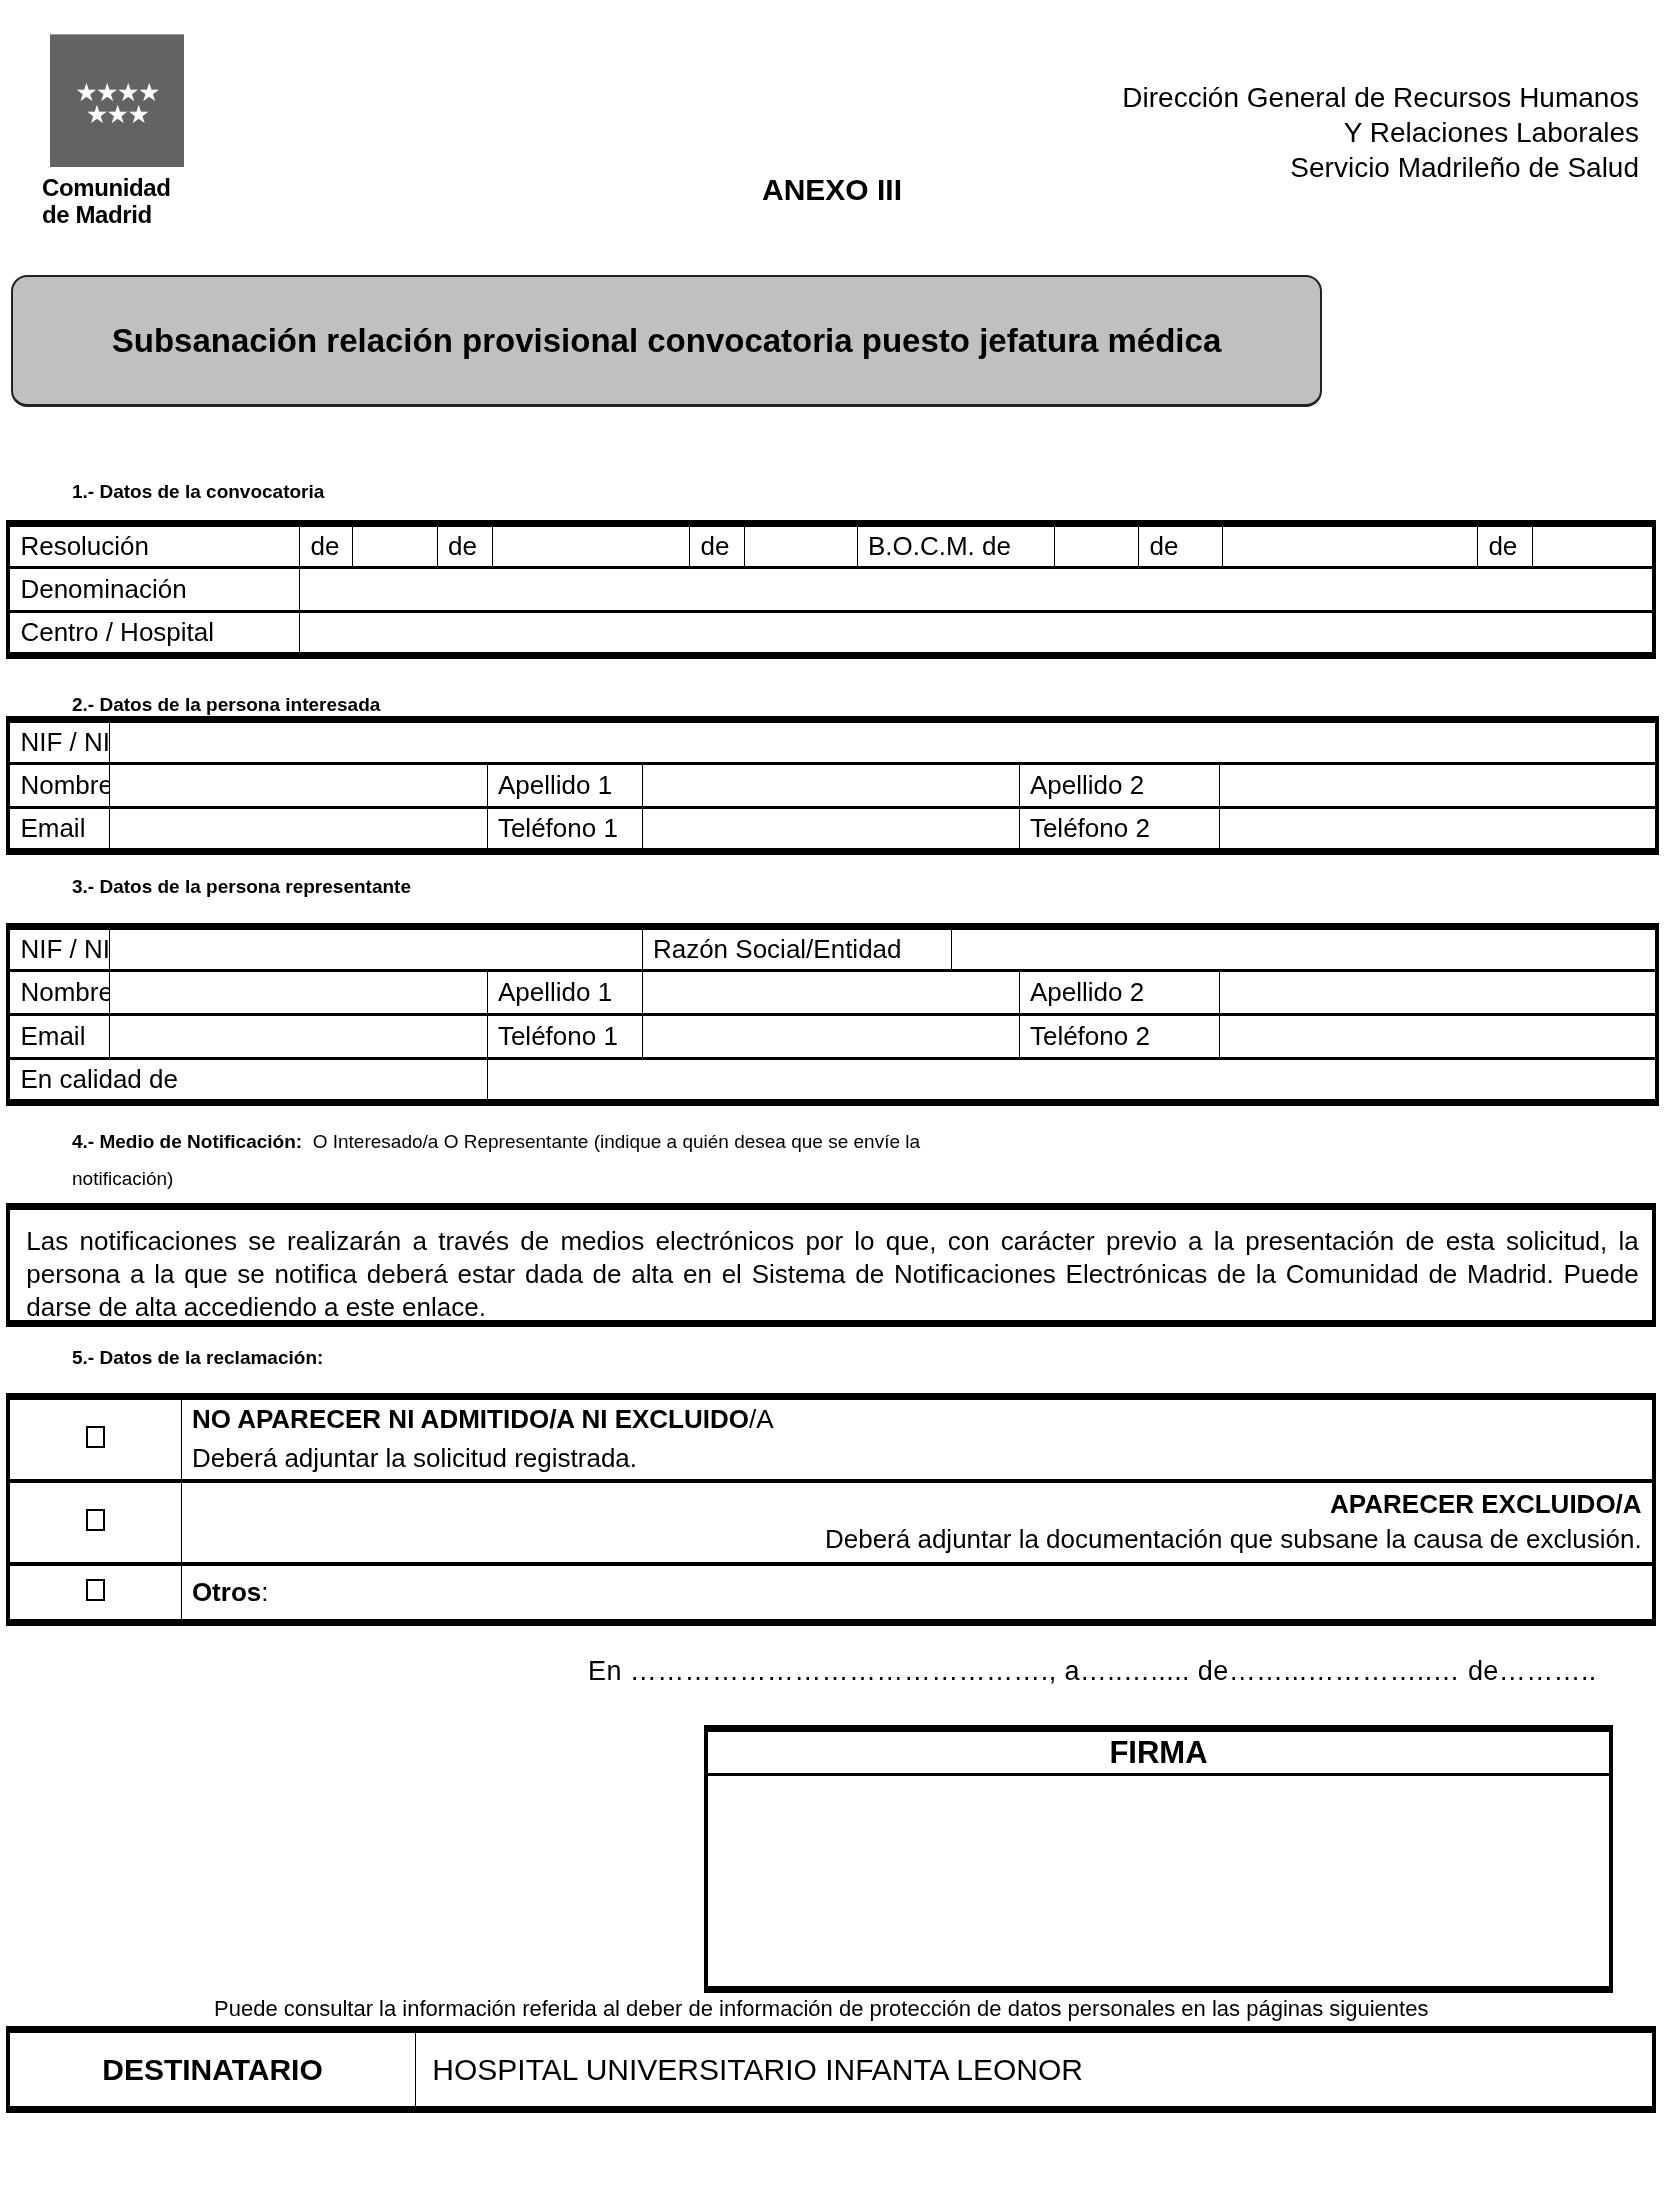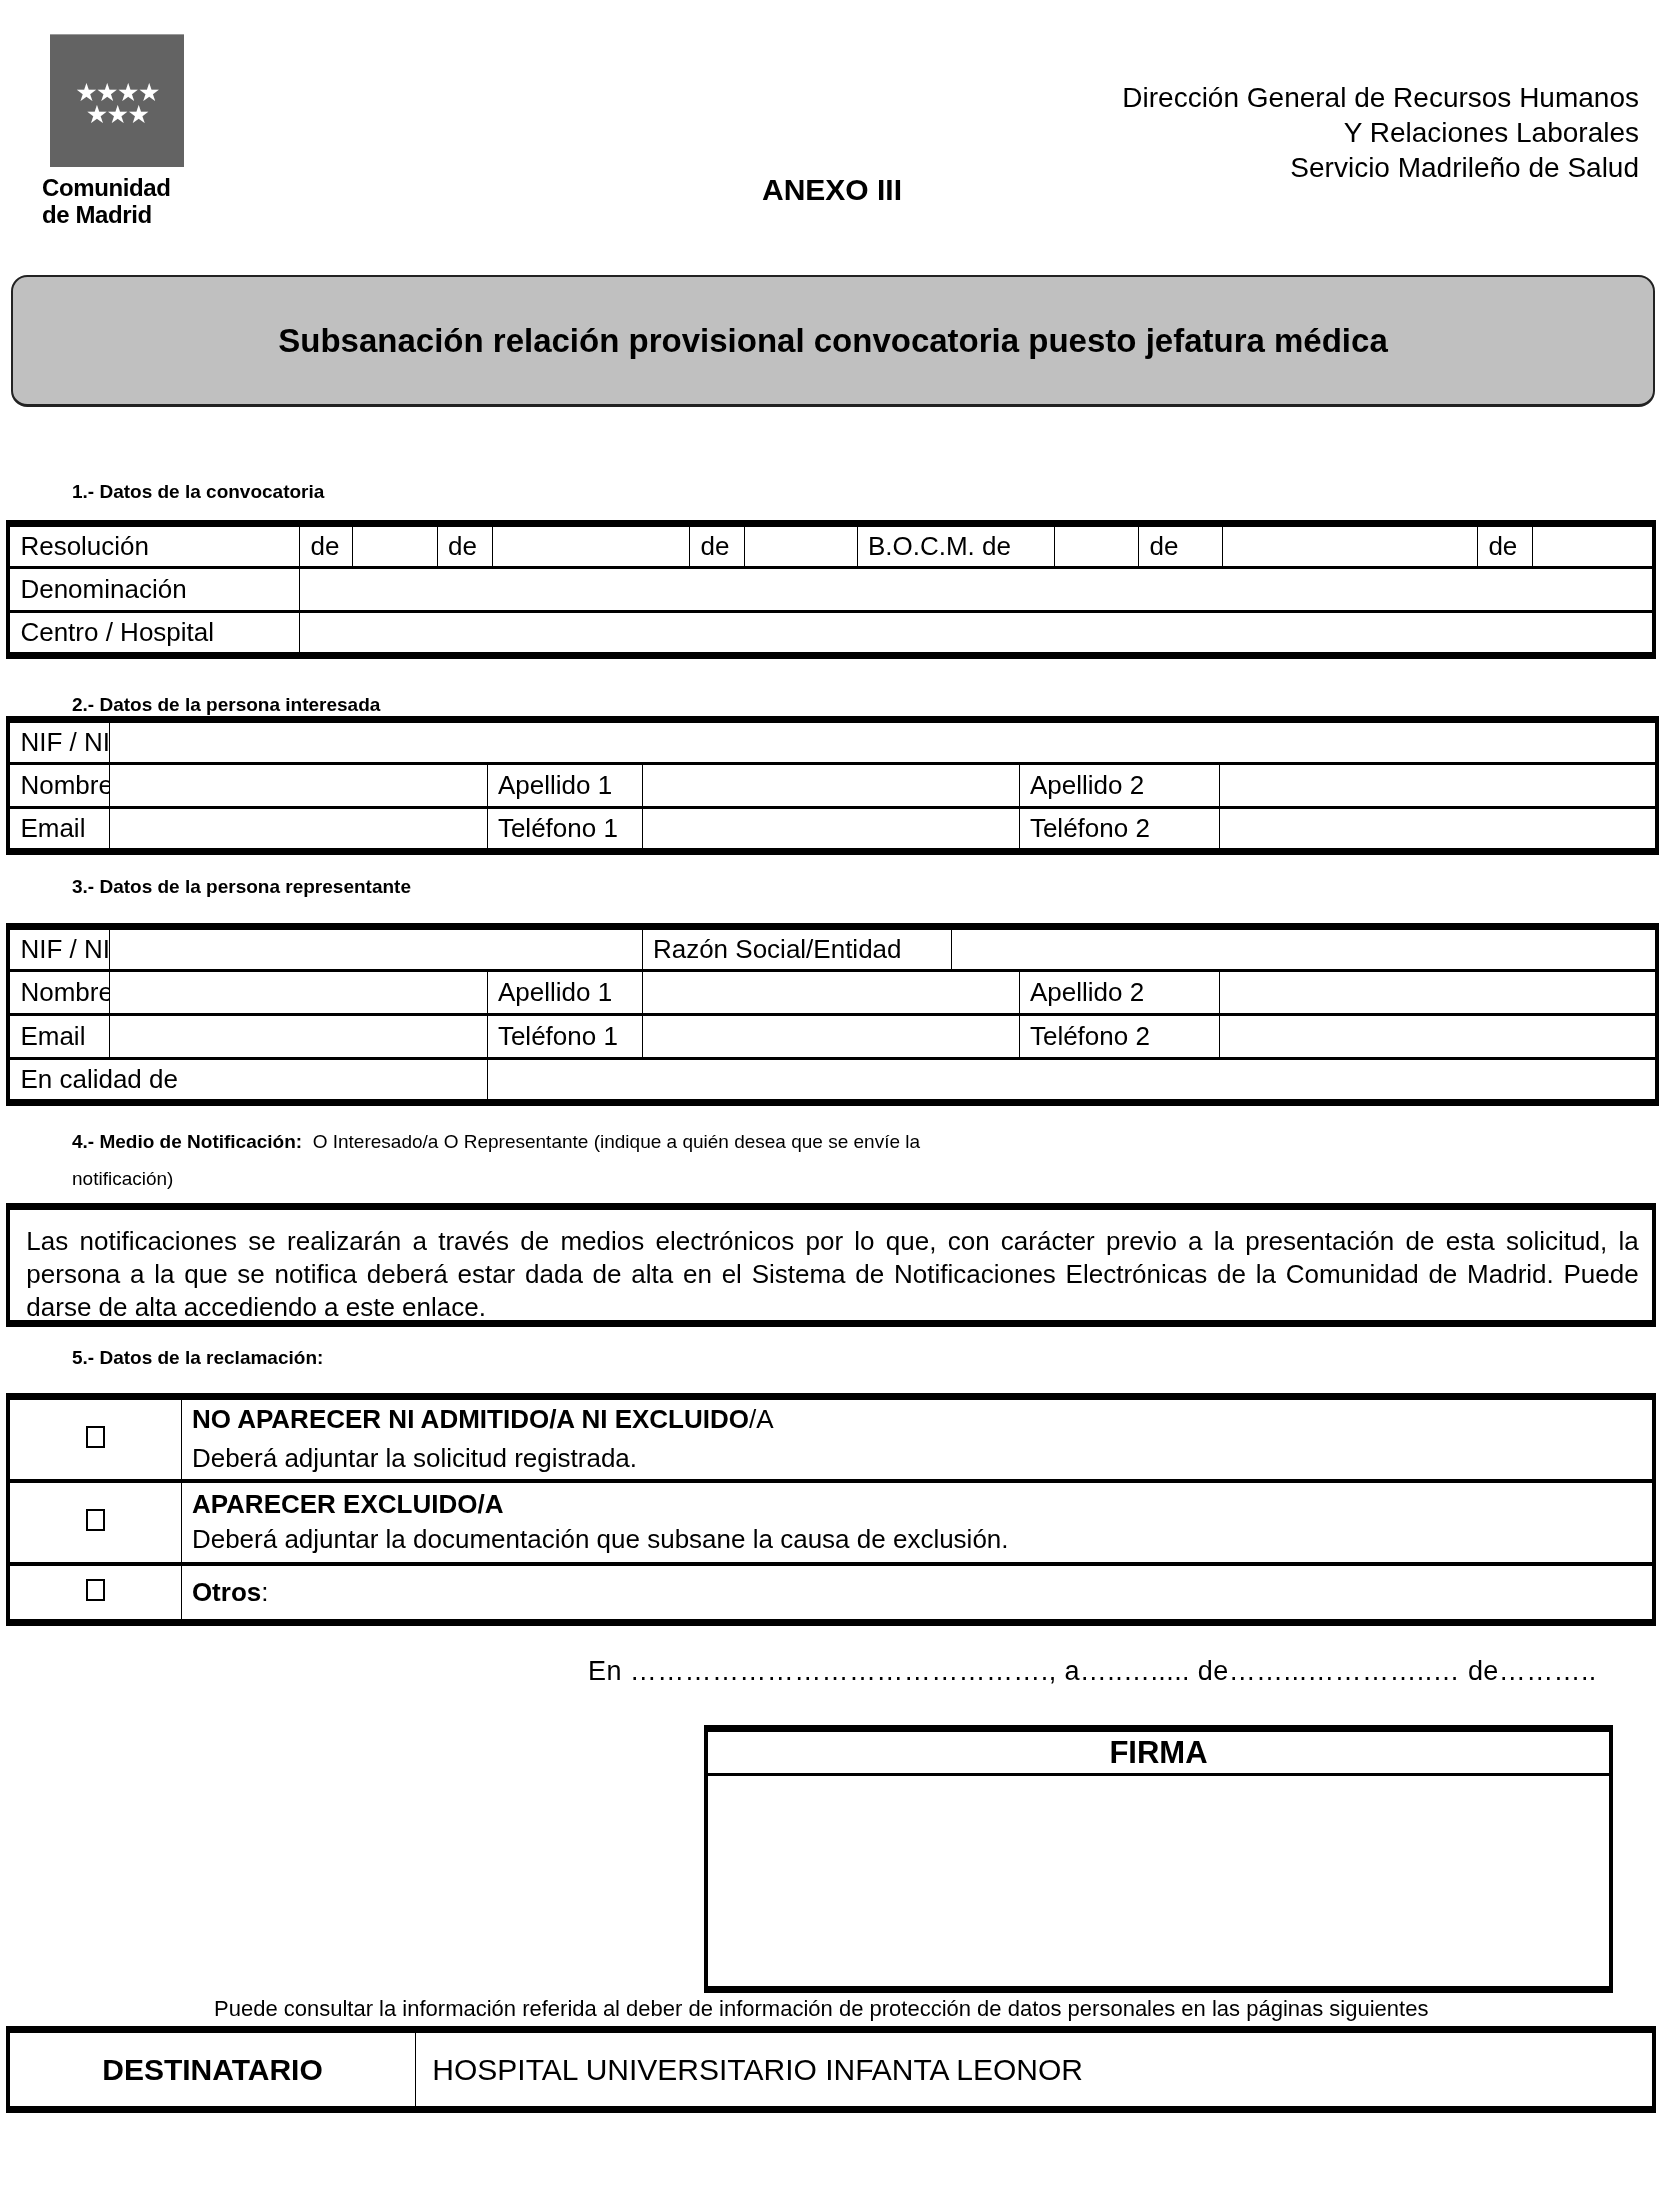--- a/index.html
+++ b/index.html
@@ -8,21 +8,21 @@
   .abs { position: absolute; }
 
   
   .logo-box { left: 50px; top: 34px; width: 134px; height: 133px; background: #636363; border-top: 1.5px solid #9a9a9a; }
   .logo-stars { position: absolute; left: 0; right: 0; top: 46px; text-align: center; color: #fff; font-size: 25px; line-height: 22px; letter-spacing: -1.5px; }
   .logo-text { left: 42px; top: 174px; width: 140px; font-weight: bold; font-size: 24px; line-height: 27px; font-family: "Liberation Sans", sans-serif; letter-spacing: -0.4px; }
   .anexo { left: 684px; top: 173px; width: 296px; text-align: center; font-weight: bold; font-size: 30px; }
   .header-right { right: 41px; top: 80px; text-align: right; font-size: 28px; line-height: 35px; }
 
   
-  .title-box { left: 11px; top: 275px; width: 1644px; height: 132px; background: #c0c0c0; border: 2.2px solid #222; border-bottom-width: 3.7px; border-radius: 16.3px; display: flex; align-items: center; justify-content: center; }
+  .title-box { left: 11px; top: 275px; width: 1311px; height: 132px; background: #c0c0c0; border: 2.2px solid #222; border-bottom-width: 3.7px; border-radius: 16.3px; display: flex; align-items: center; justify-content: center; }
   .title-box span { font-weight: bold; font-size: 33px; }
 
   
   .sec-heading { left: 72px; font-weight: bold; font-size: 19px; white-space: nowrap; }
   .sec-heading .normal { font-weight: normal; }
 
   table.form { position: absolute; left: 6px; width: 1650px; border-collapse: collapse; border: 4.4px solid #000; border-top-width: 7.4px; border-bottom-width: 7.4px; table-layout: fixed; }
   table.form td { border: 1.1px solid #000; font-size: 26px; padding: 0 10.4px; height: 44px; vertical-align: middle; white-space: nowrap; overflow: hidden; }
   table.form tr + tr td { border-top: 3.7px solid #000; }
 
@@ -214,21 +214,21 @@
 <div class="abs sec-heading" style="top:1347px;">5.- Datos de la reclamación:</div>
 <table class="recl">
   <tbody>
       <tr style="height:84px;">
     <td class="chk"><span class="checkbox"></span></td>
     <td>
       <span class="recl-title"><span>NO APARECER NI ADMITIDO/A NI EXCLUIDO</span><span style="font-weight:normal">/A</span></span>
       <span class="recl-sub" style="margin-top:6px;">Deberá adjuntar la solicitud registrada.</span>
     </td>
   </tr>
-  <tr style="height:83px;">
+  <tr style="height:83px;text-align:right;">
     <td class="chk"><span class="checkbox"></span></td>
     <td>
       <span class="recl-title">APARECER EXCLUIDO/A</span>
       <span class="recl-sub" style="margin-top:2px;">Deberá adjuntar la documentación que subsane la causa de exclusión.</span>
     </td>
   </tr>
   <tr style="height:59px;">
     <td class="chk"><span class="checkbox"></span></td>
     <td>
       <span class="recl-title"><span>Otros</span><span style="font-weight:normal">:</span></span>

